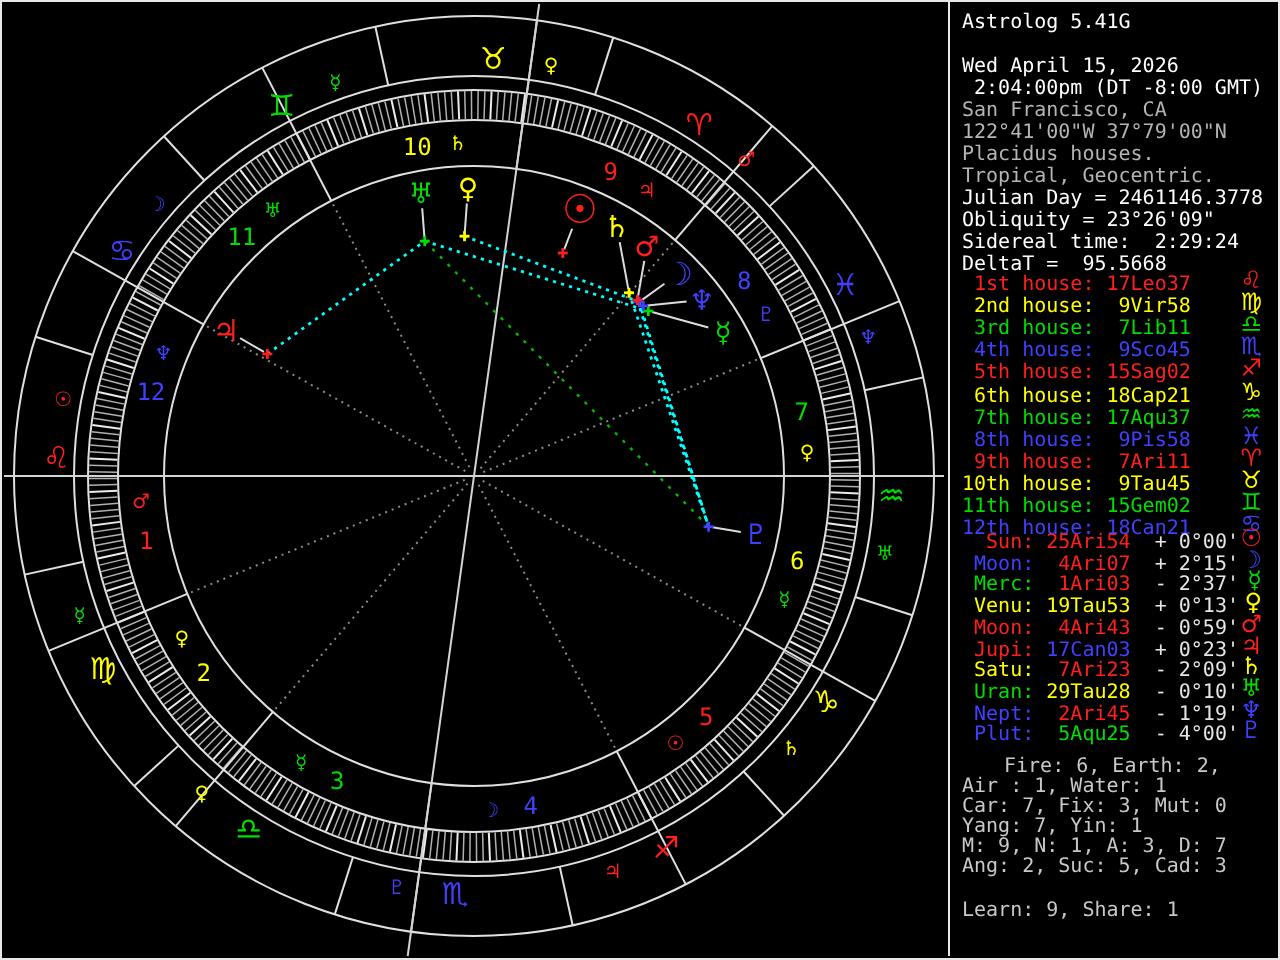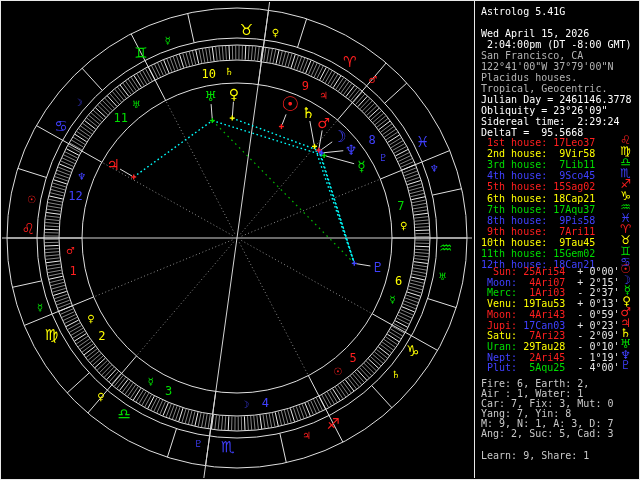--- a/index.html
+++ b/index.html
@@ -543,22 +543,22 @@
       <div class="prow" style="top: 266px; text-decoration: underline;"><span style="color: rgb(255, 31, 31);">  Sun:</span><span style="color: rgb(255, 31, 31);"> 25Ari54</span><span style="color: rgb(230, 230, 230);">  + 0°00'</span><span class="g" style="color: rgb(255, 31, 31);">☉</span></div>
       <div class="prow" style="top: 276.7px;"><span style="color: rgb(64, 64, 255);"> Moon:</span><span style="color: rgb(255, 31, 31);">  4Ari07</span><span style="color: rgb(230, 230, 230);">  + 2°15'</span><span class="g" style="color: rgb(64, 64, 255);">☽</span></div>
       <div class="prow" style="top: 287.4px;"><span style="color: rgb(0, 221, 0);"> Merc:</span><span style="color: rgb(255, 31, 31);">  1Ari03</span><span style="color: rgb(230, 230, 230);">  - 2°37'</span><span class="g" style="color: rgb(0, 221, 0);">☿</span></div>
       <div class="prow" style="top: 298.1px;"><span style="color: rgb(255, 255, 0);"> Venu:</span><span style="color: rgb(255, 255, 0);"> 19Tau53</span><span style="color: rgb(230, 230, 230);">  + 0°13'</span><span class="g" style="color: rgb(255, 255, 0);">♀</span></div>
       <div class="prow" style="top: 308.8px;"><span style="color: rgb(255, 31, 31);"> Moon:</span><span style="color: rgb(255, 31, 31);">  4Ari43</span><span style="color: rgb(230, 230, 230);">  - 0°59'</span><span class="g" style="color: rgb(255, 31, 31);">♂</span></div>
       <div class="prow" style="top: 319.5px;"><span style="color: rgb(255, 31, 31);"> Jupi:</span><span style="color: rgb(64, 64, 255);"> 17Can03</span><span style="color: rgb(230, 230, 230);">  + 0°23'</span><span class="g" style="color: rgb(255, 31, 31);">♃</span></div>
       <div class="prow" style="top: 330.2px;"><span style="color: rgb(255, 255, 0);"> Satu:</span><span style="color: rgb(255, 31, 31);">  7Ari23</span><span style="color: rgb(230, 230, 230);">  - 2°09'</span><span class="g" style="color: rgb(255, 255, 0);">♄</span></div>
       <div class="prow" style="top: 340.9px;"><span style="color: rgb(0, 221, 0);"> Uran:</span><span style="color: rgb(255, 255, 0);"> 29Tau28</span><span style="color: rgb(230, 230, 230);">  - 0°10'</span><span class="g" style="color: rgb(0, 221, 0);">♅</span></div>
       <div class="prow" style="top: 351.6px;"><span style="color: rgb(64, 64, 255);"> Nept:</span><span style="color: rgb(255, 31, 31);">  2Ari45</span><span style="color: rgb(230, 230, 230);">  - 1°19'</span><span class="g" style="color: rgb(64, 64, 255);">♆</span></div>
       <div class="prow" style="top: 362.3px;"><span style="color: rgb(64, 64, 255); text-align: center;"> Plut:</span><span style="color: rgb(0, 221, 0);">  5Aqu25</span><span style="color: rgb(230, 230, 230);">  - 4°00'</span><span class="g" style="color: rgb(64, 64, 255);">♇</span></div>
-      <div class="prow" style="top: 378px;"><span style="color: rgb(200, 200, 200);">Fire: 6, Earth: 2,</span></div>
+      <div class="prow" style="top: 378px; margin-left: 21px;"><span style="color: rgb(200, 200, 200);">Fire: 6, Earth: 2,</span></div>
       <div class="prow" style="top: 388px;"><span style="color: rgb(200, 200, 200);">Air : 1, Water: 1</span></div>
       <div class="prow" style="top: 398px;"><span style="color: rgb(200, 200, 200);">Car: 7, Fix: 3, Mut: 0</span></div>
-      <div class="prow" style="top: 408px;"><span style="color: rgb(200, 200, 200);">Yang: 7, Yin: 8</span></div>
+      <div class="prow" style="top: 408px;"><span style="color: rgb(200, 200, 200);">Yang: 7, Yin: 1</span></div>
       <div class="prow" style="top: 418px;"><span style="color: rgb(200, 200, 200);">M: 9, N: 1, A: 3, D: 7</span></div>
       <div class="prow" style="top: 428px;"><span style="color: rgb(200, 200, 200);">Ang: 2, Suc: 5, Cad: 3</span></div>
       <div class="prow" style="top: 450px;"><span style="color: rgb(200, 200, 200);">Learn: 9, Share: 1</span></div>
     </div>
   <div id="window-border"></div>
 </div>
 
 </body></html>

